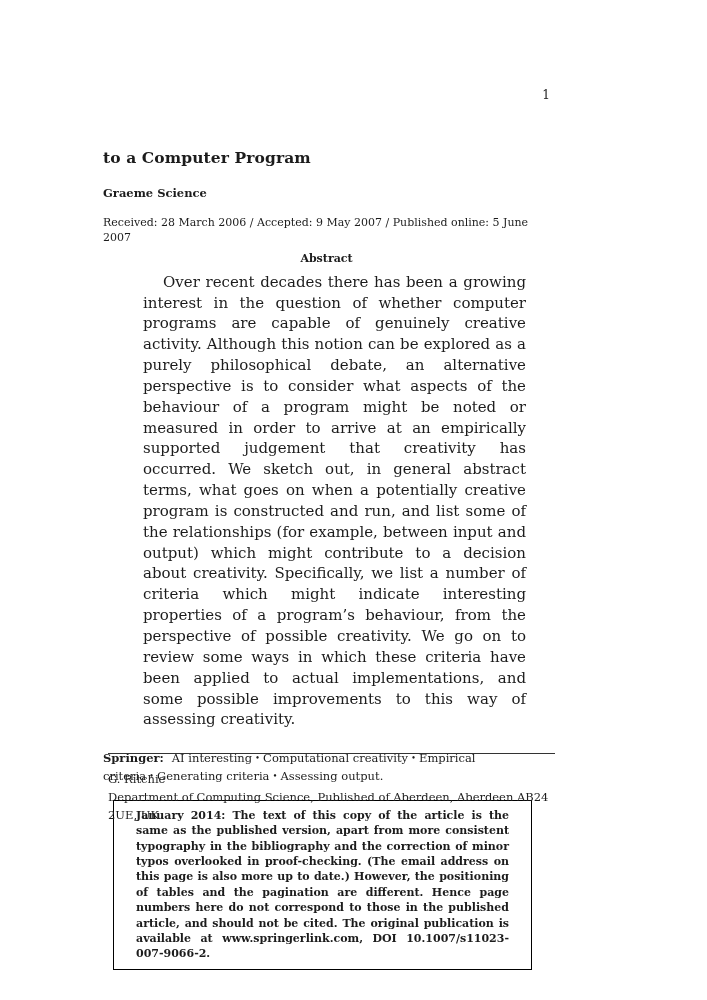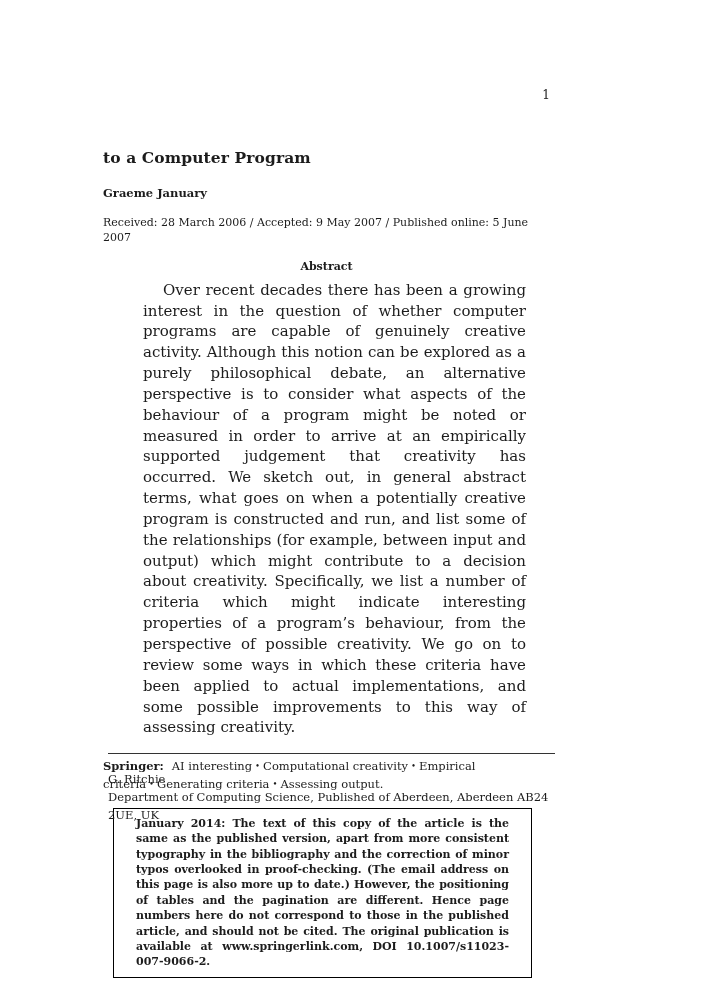--- a/index.html
+++ b/index.html
@@ -49,21 +49,21 @@
   .history {
     margin-top: 15px;
     font-size: 11px;
     line-height: 15px;
   }
   .copyright {
     font-size: 11px;
     line-height: 15px;
   }
   .abstract-heading {
-    margin-top: 15px;
+    margin-top: 7px;
     text-align: center;
     font-size: 11px;
     font-weight: bold;
     line-height: 14px;
   }
   .abstract-body {
     margin: 6px 24px 0 40px;
     text-align: justify;
     font-size: 15px;
     line-height: 1.39;
@@ -115,21 +115,21 @@
 <body>
 
 <div class="page">
   <div class="content">
 
     <div class="page-number">1</div>
 
 
     <h1 class="article-title"><br><span>to a Computer Program</span></h1>
 
-    <div class="author">Graeme January</div>
+    <div class="author">Graeme Science</div>
 
     <div class="history">Received: 28 March 2006 / Accepted: 9 May 2007 / Published online: 5 June 2007</div>
 
 
     <div class="abstract-heading">Abstract</div>
 
     <p class="abstract-body">Over recent decades there has been a growing interest in the question of whether computer programs are capable of genuinely creative activity. Although this notion can be explored as a purely philosophical debate, an alternative perspective is to consider what aspects of the behaviour of a program might be noted or measured in order to arrive at an empirically supported judgement that creativity has occurred. We sketch out, in general abstract terms, what goes on when a potentially creative program is constructed and run, and list some of the relationships (for example, between input and output) which might contribute to a decision about creativity. Specifically, we list a number of criteria which might indicate interesting properties of a program’s behaviour, from the perspective of possible creativity. We go on to review some ways in which these criteria have been applied to actual implementations, and some possible improvements to this way of assessing creativity.</p>
 
     <div class="keywords-line">
       <span class="keywords-label">Springer:</span><span><span>AI interesting</span><span class="kw-sep">•</span><span>Computational creativity</span><span class="kw-sep">•</span><span>Empirical criteria</span><span class="kw-sep">•</span><span>Generating criteria</span><span class="kw-sep">•</span><span>Assessing output.</span></span>

